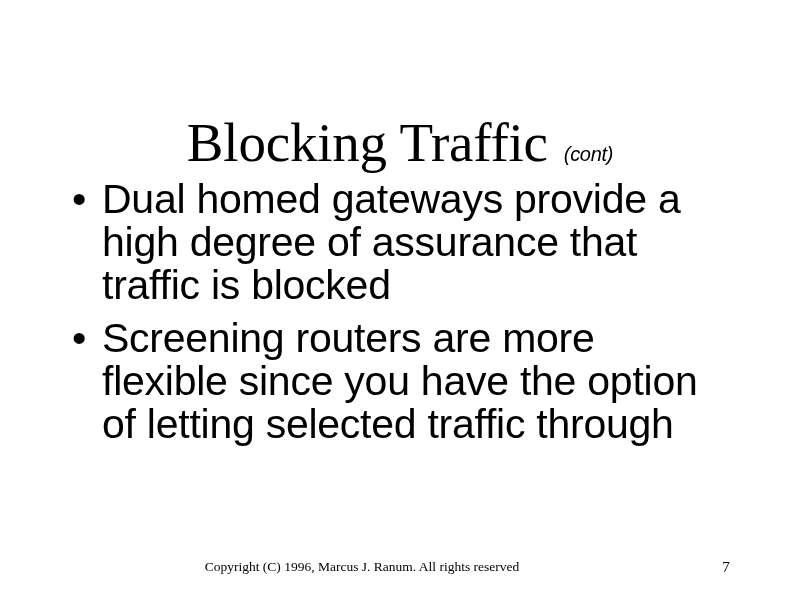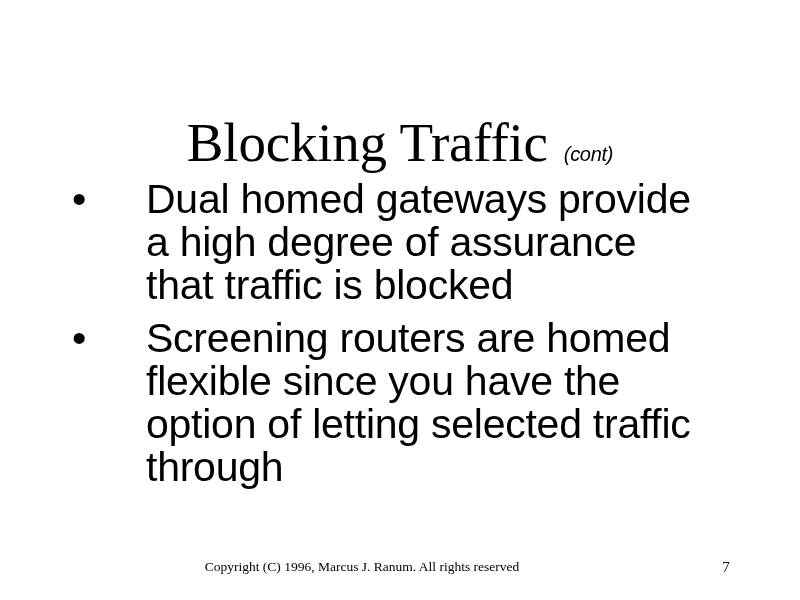--- a/index.html
+++ b/index.html
@@ -68,21 +68,20 @@
     position: absolute;
     left: 12px;
     top: 0;
     width: 14px;
     font-size: 41px;
     line-height: 43px;
     text-align: left;
   }
   .bullet-text {
     display: block;
-    margin-left: 44px;
   }
 
   
   .footer {
     position: absolute;
     left: 0;
     top: 558px;
     width: 800px;
     height: 22px;
     font-family: "Liberation Serif", serif;
@@ -120,21 +119,21 @@
 
   <div class="body-block">
 
     <div class="bullet-item">
       <span class="bullet-dot">•</span>
       <span class="bullet-text">Dual homed gateways provide a high degree of assurance that traffic is blocked</span>
     </div>
 
     <div class="bullet-item">
       <span class="bullet-dot">•</span>
-      <span class="bullet-text">Screening routers are homed flexible since you have the option of letting selected traffic through</span>
+      <span class="bullet-text">Screening routers are more flexible since you have the option of letting selected traffic through</span>
     </div>
 
   </div>
 
   <div class="footer">
     <div class="footer-copyright">Copyright (C) 1996, Marcus J. Ranum.  All rights reserved</div>
     <div class="footer-pagenum">7</div>
   </div>
 
 </div>

